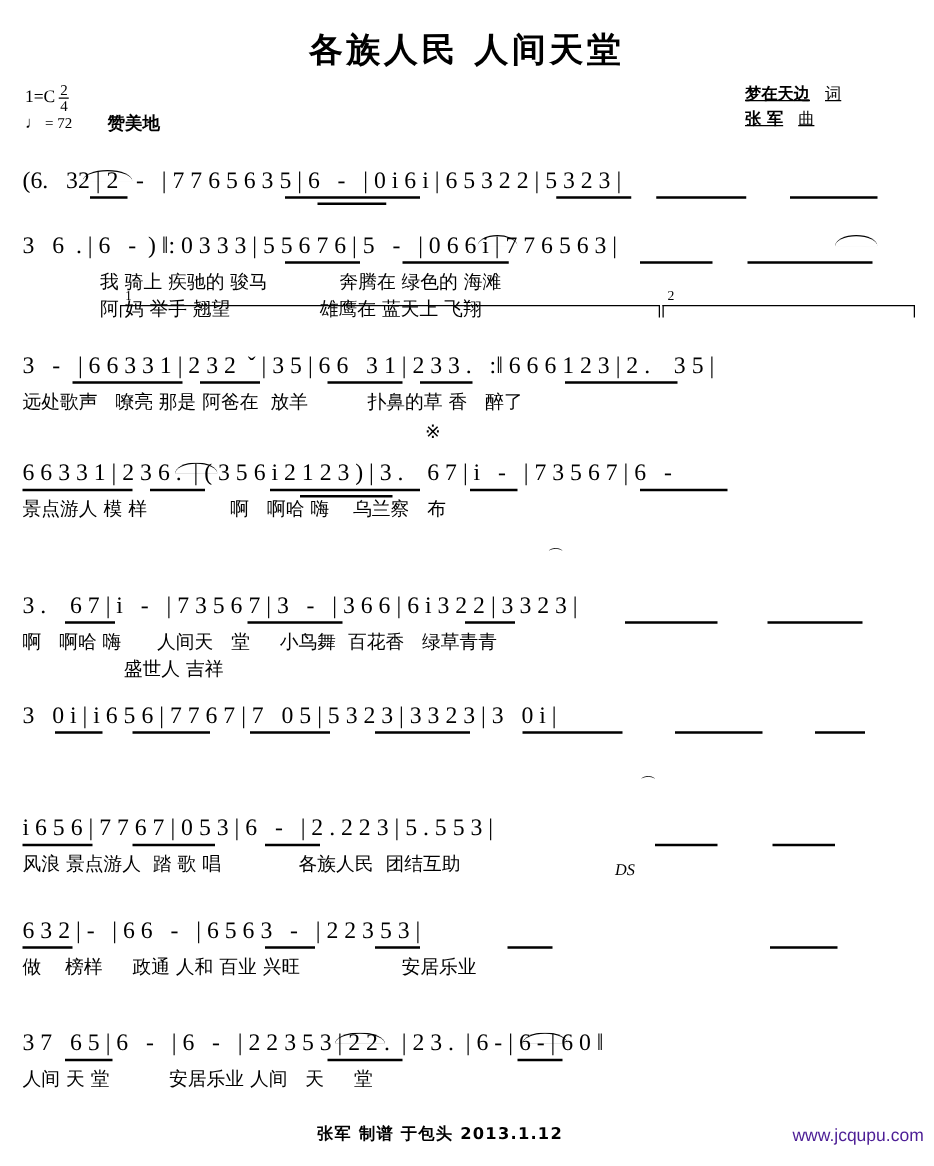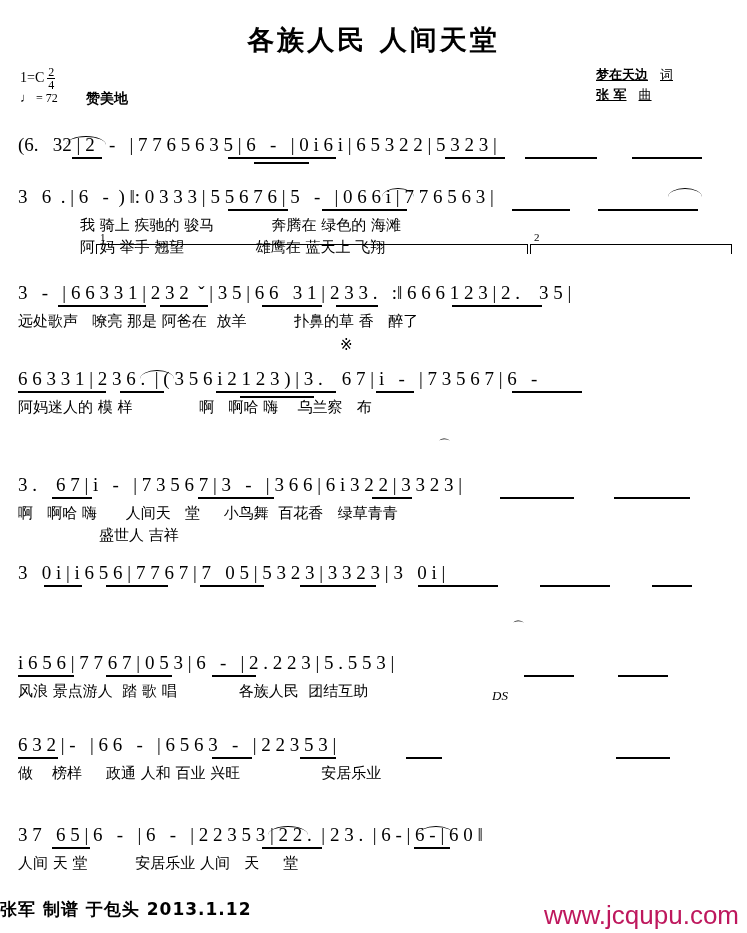--- a/index.html
+++ b/index.html
@@ -149,33 +149,33 @@
     position: absolute;
     font-size: 13px;
     font-family: "DejaVu Sans", sans-serif;
   }
   
   .footer {
     position: absolute;
     left: 0;
     top: 898px;
     width: 704px;
-    text-align: left;
-    font-size: 17px;
+    text-align: center;
+    font-size: 13px;
     font-weight: bold;
     font-family: "DejaVu Sans", sans-serif;
     letter-spacing: 1px;
   }
   .watermark {
     position: absolute;
     right: 8px;
     top: 900px;
-    font-size: 26px;
+    font-size: 14px;
     font-family: "Liberation Sans", sans-serif;
-    color: #be185d;
+    color: #4c1d95;
     letter-spacing: 0px;
   }
 </style>
 </head>
 <body>
 
 <div class="sheet">
 
   <div class="title">各族人民 人间天堂</div>
 
@@ -232,21 +232,21 @@
     <div class="beam" style="left:160px; top:23px; width:48px;"></div>
     <div class="beam" style="left:262px; top:23px; width:60px;"></div>
     <div class="beam" style="left:336px; top:23px; width:42px;"></div>
     <div class="beam" style="left:452px; top:23px; width:90px;"></div>
   </div>
 
   <div class="mark" style="left:340px; top:336px; font-size:15px;">※</div>
 
   <div class="row" style="top:352px;">
     <div class="notes">6 6 3 3 1 | 2 3 6 .  | ( 3 5 6 i 2 1 2 3 ) | 3 .    6 7 | i   -   | 7 3 5 6 7 | 6   -</div>
-    <div class="lyrics">阿妈迷人的 模 样              啊   啊哈 嗨    乌兰察   布</div>
+    <div class="lyrics">景点游人 模 样              啊   啊哈 嗨    乌兰察   布</div>
     <div class="beam" style="left:18px; top:23px; width:88px;"></div>
     <div class="beam" style="left:120px; top:23px; width:44px;"></div>
     <div class="beam" style="left:216px; top:23px; width:120px;"></div>
     <div class="beam" style="left:240px; top:28px; width:74px;"></div>
     <div class="beam" style="left:376px; top:23px; width:38px;"></div>
     <div class="beam" style="left:512px; top:23px; width:70px;"></div>
     <div class="tie" style="left:140px; top:2px; width:34px;"></div>
   </div>
 
   <div class="mark" style="left:438px; top:436px;">⌒</div>

